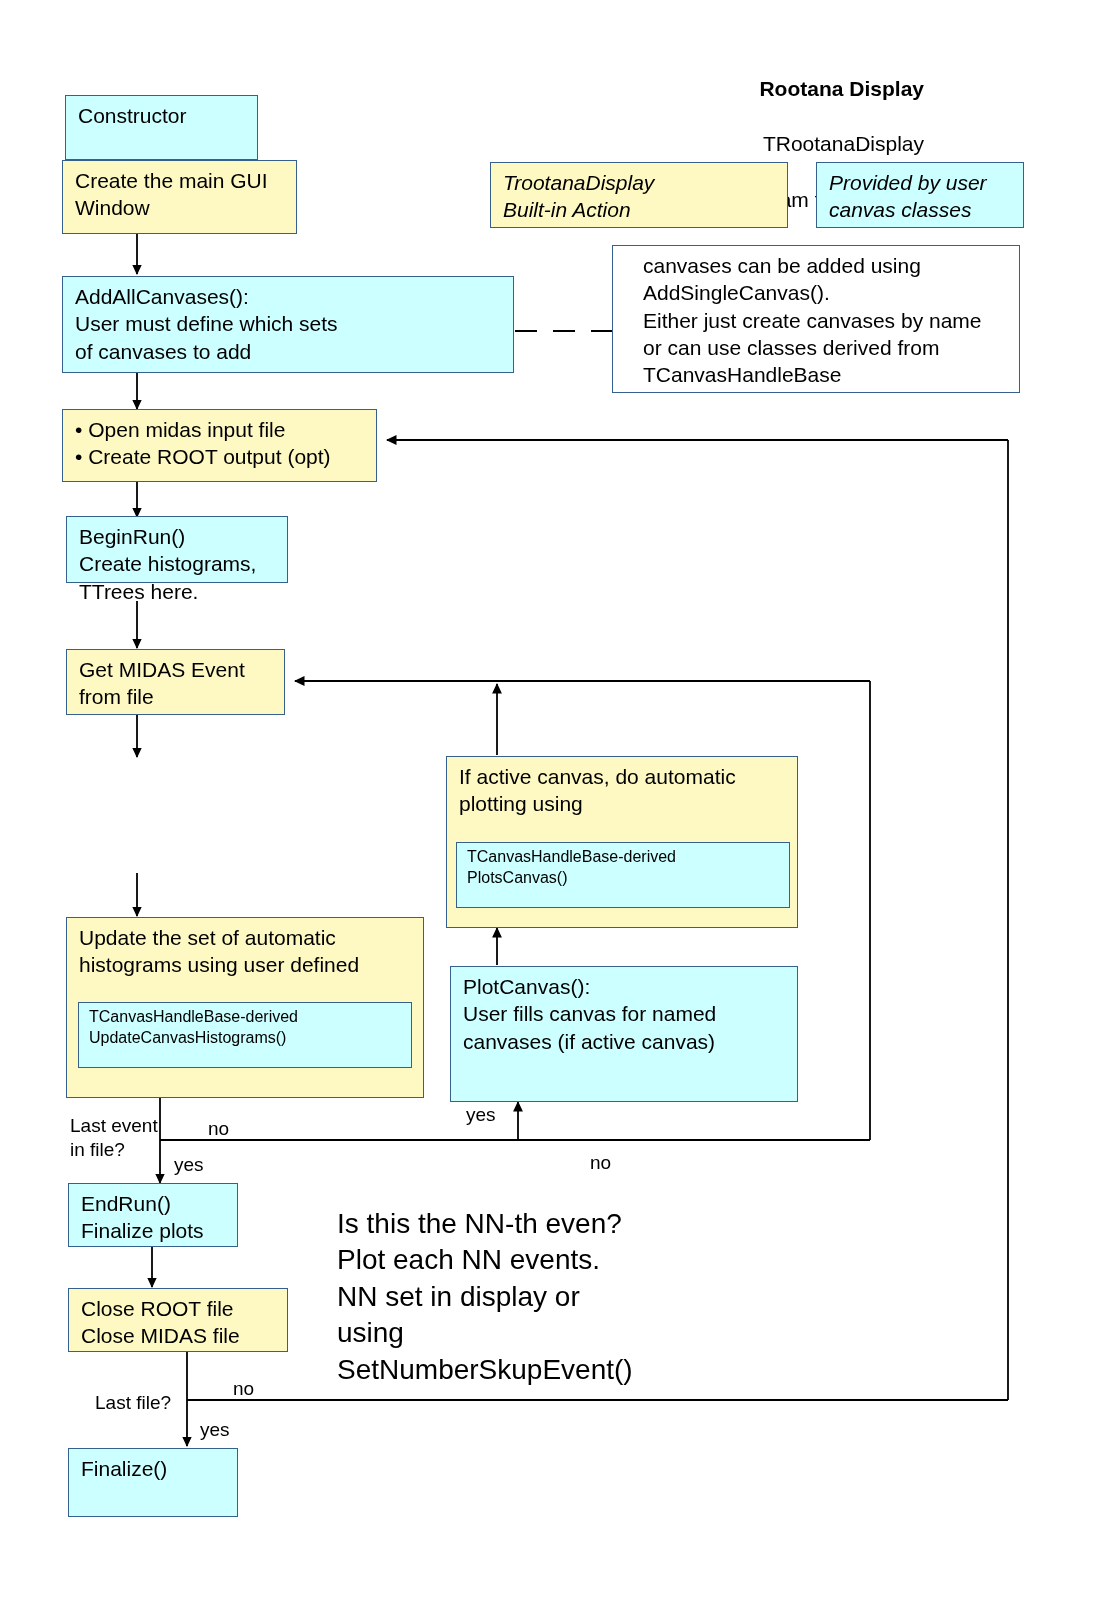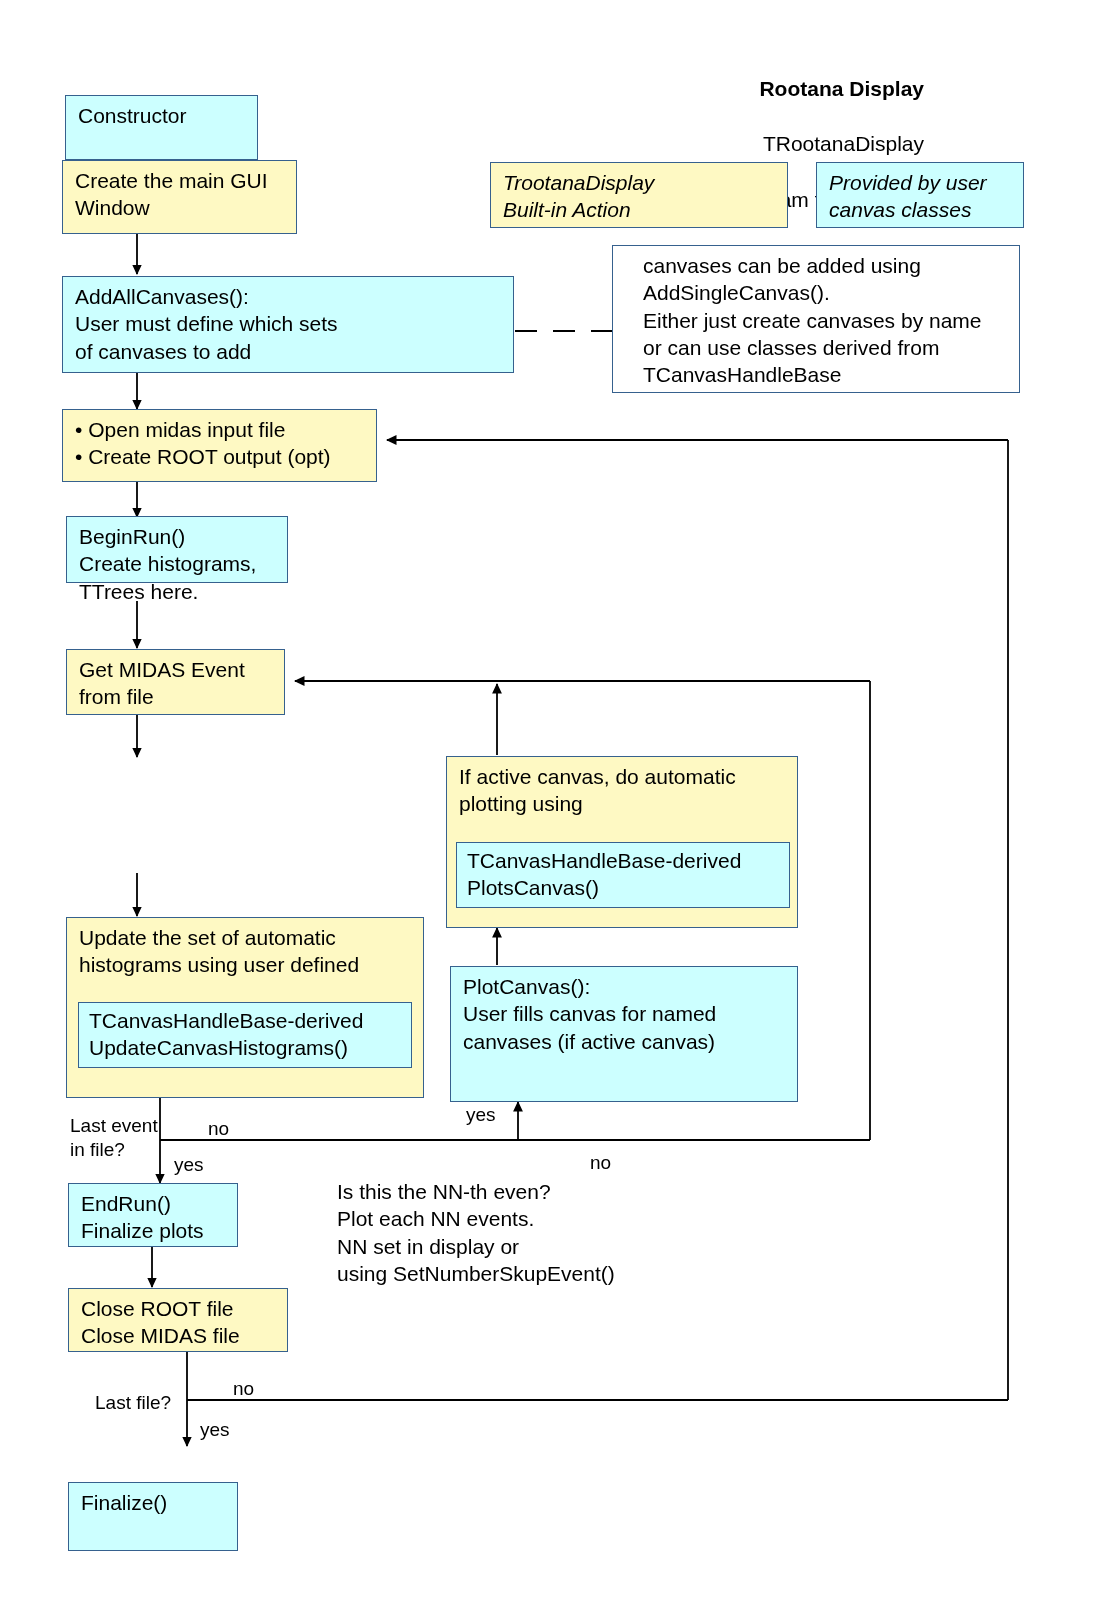--- a/index.html
+++ b/index.html
@@ -32,39 +32,40 @@
   }
   .cyan{ background:#ccffff; }
   .orange{ background:#fef9c3; }
   .node.italic{ font-style:italic; }
   .inner{
     position:absolute;
     box-sizing:border-box;
     border:1px solid #36618e;
     background:#ccffff;
     padding:4px 8px 4px 10px;
-    font-size:21px;
+    font-size:16px;
     line-height:1.30;
     white-space:pre-line;
   }
   .note{
     position:absolute;
     box-sizing:border-box;
     border:1px solid #36618e;
     background:#ffffff;
     padding:6px 10px 6px 30px;
     font-size:21px;
     line-height:1.30;
     white-space:pre-line;
   }
   .freetext{
     position:absolute;
-    font-size:21px;
-    line-height:1.30;
-    white-space:pre-line;
+    font-size:28px;
+    line-height:1.30;
+    white-space:pre-line;
+    margin-top:28px;
   }
   .lbl{
     position:absolute;
     font-size:19px;
     line-height:1.25;
     white-space:pre-line;
   }
   .title{
     position:absolute;
     font-size:21px;
@@ -178,21 +179,21 @@
 histograms using user defined</div>
   <div class="inner" style="left:78px; top:1002px; width:334px; height:66px;">TCanvasHandleBase-derived
 UpdateCanvasHistograms()</div>
 
   <div class="node cyan" style="left:68px; top:1183px; width:170px; height:64px;">EndRun()
 Finalize plots</div>
 
   <div class="node orange" style="left:68px; top:1288px; width:220px; height:64px;">Close ROOT file
 Close MIDAS file</div>
 
-  <div class="node cyan" style="left:68px; top:1448px; width:170px; height:69px;margin-top:34px;">Finalize()</div>
+  <div class="node cyan" style="left:68px; top:1448px; width:170px; height:69px;">Finalize()</div>
 
   <div class="node orange" style="left:446px; top:756px; width:352px; height:172px;">If active canvas, do automatic
 plotting using</div>
   <div class="inner" style="left:456px; top:842px; width:334px; height:66px;">TCanvasHandleBase-derived
 PlotsCanvas()</div>
 
   <div class="node cyan" style="left:450px; top:966px; width:348px; height:136px;">PlotCanvas():
 User fills canvas for named
 canvases (if active canvas)</div>
 

